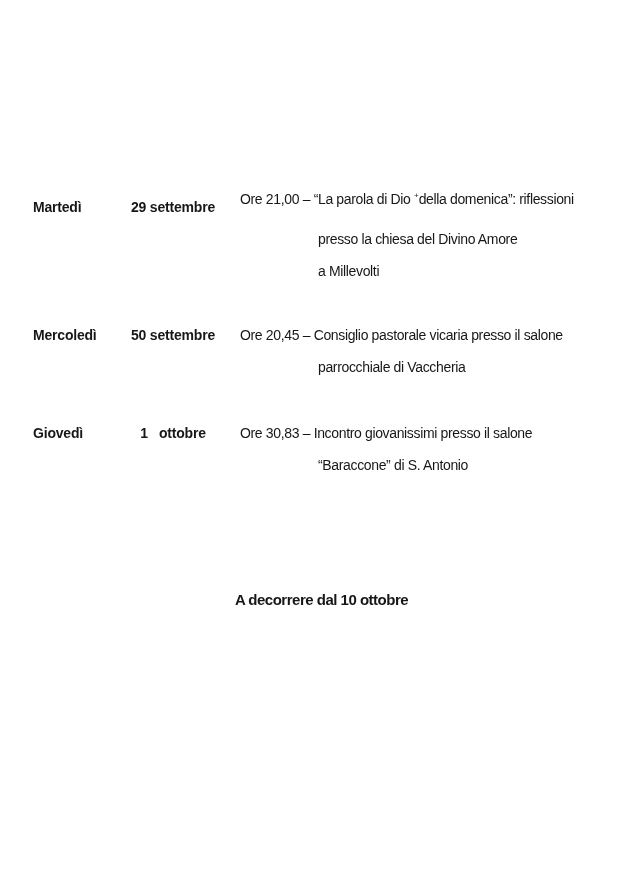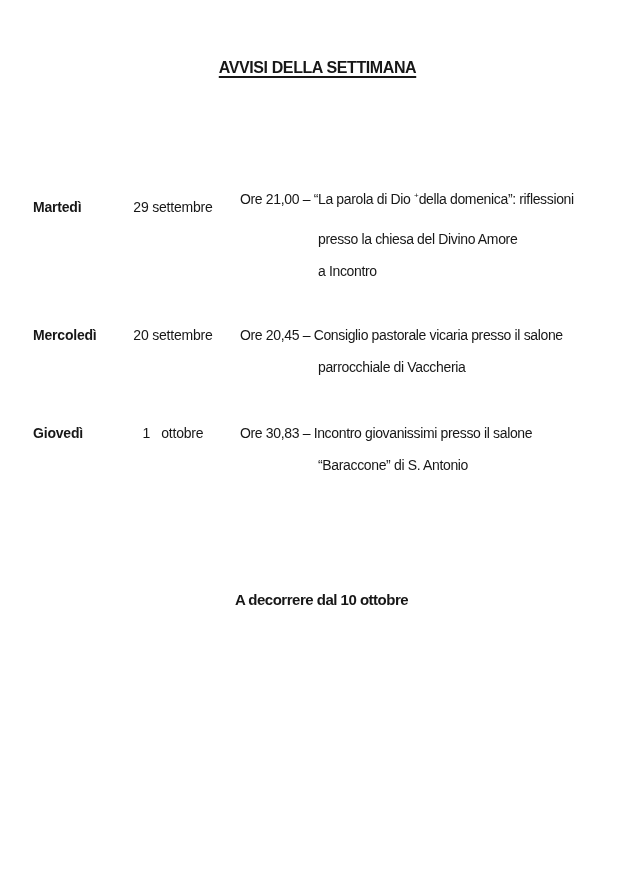--- a/index.html
+++ b/index.html
@@ -36,21 +36,21 @@
     font-weight: bold;
     letter-spacing: -0.2px;
     white-space: nowrap;
   }
   .date-cell {
     position: absolute;
     left: 110px;
     width: 126px;
     text-align: center;
     font-size: 14px;
-    font-weight: normal;
+    font-weight: bold;
     letter-spacing: -0.2px;
     white-space: pre;
   }
   .desc-line {
     position: absolute;
     left: 240px;
     font-size: 14px;
     letter-spacing: -0.35px;
     white-space: nowrap;
   }
@@ -73,33 +73,32 @@
     letter-spacing: -0.5px;
     white-space: nowrap;
     padding-left: 8px;
   }
 </style>
 </head>
 <body>
 
 <div class="page">
 
-  <div class="title-line" style="top:59px">AVVISI DELLA SETTIMANA</div>
 
   <div>
     <div class="day-cell" style="top:199px">Martedì</div>
     <div class="date-cell" style="top:199px">29 settembre</div>
     <div class="desc-line" style="top:191px"><span>Ore 21,00 – “La parola di Dio </span><span class="footnote-mark">+</span><span>della domenica”: riflessioni</span></div>
     <div class="desc-line indent" style="top:231px">presso la chiesa del Divino Amore</div>
-    <div class="desc-line indent" style="top:263px">a Incontro</div>
+    <div class="desc-line indent" style="top:263px">a Millevolti</div>
   </div>
 
   <div>
     <div class="day-cell" style="top:327px">Mercoledì</div>
-    <div class="date-cell" style="top:327px">20 settembre</div>
+    <div class="date-cell" style="top:327px">50 settembre</div>
     <div class="desc-line" style="top:327px">Ore 20,45 – Consiglio pastorale vicaria presso il salone</div>
     <div class="desc-line indent" style="top:359px">parrocchiale di Vaccheria</div>
   </div>
 
   <div>
     <div class="day-cell" style="top:425px">Giovedì</div>
     <div class="date-cell" style="top:425px">1   ottobre</div>
     <div class="desc-line" style="top:425px">Ore 30,83 – Incontro giovanissimi presso il salone</div>
     <div class="desc-line indent" style="top:457px">“Baraccone” di S. Antonio</div>
   </div>

